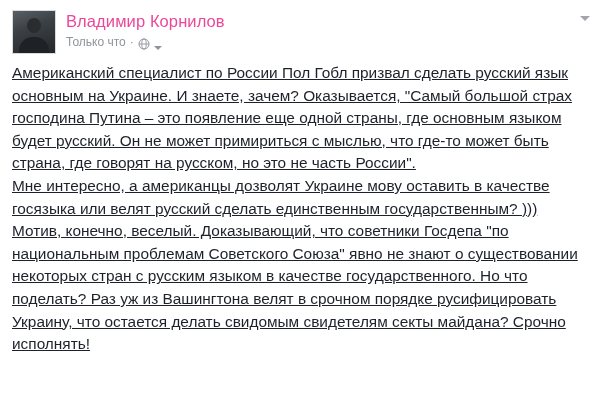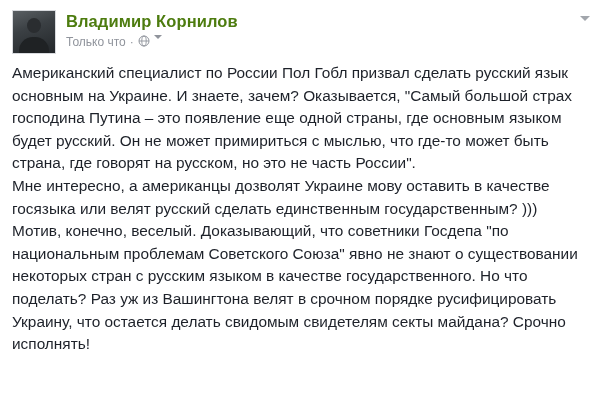--- a/index.html
+++ b/index.html
@@ -57,34 +57,34 @@
     border-radius: 14px 14px 0 0;
     background: #1f2224;
   }
   .head-text {
     margin-left: 10px;
     padding-top: 1px;
     min-width: 0;
   }
   .author {
     font-size: 16.5px;
-    font-weight: bold;
-    color: #4d7c0f;
+    font-weight: normal;
+    color: #ec4899;
     line-height: 20px;
     letter-spacing: 0.1px;
     white-space: nowrap;
     cursor: pointer;
   }
   .meta {
     margin-top: 4px;
     font-size: 12px;
     color: #90949c;
     line-height: 15px;
     display: flex;
-    align-items: flex-start;
+    align-items: flex-end;
   }
   .meta .time {
     cursor: pointer;
   }
   .meta .dot {
     margin: 0 4px;
     color: #90949c;
   }
   .globe-icon {
     display: inline-block;
@@ -118,20 +118,21 @@
   }
   .post-body {
     padding: 4px 12px 0 12px;
     font-size: 15.4px;
     line-height: 22.6px;
     color: #1d2129;
     word-wrap: break-word;
   }
   .post-body p {
     margin: 0;
+    text-decoration: underline;
   }
   .post-body p + p {
     margin-top: 0px;
   }
 </style>
 </head>
 <body>
 
 <div class="post">
 

